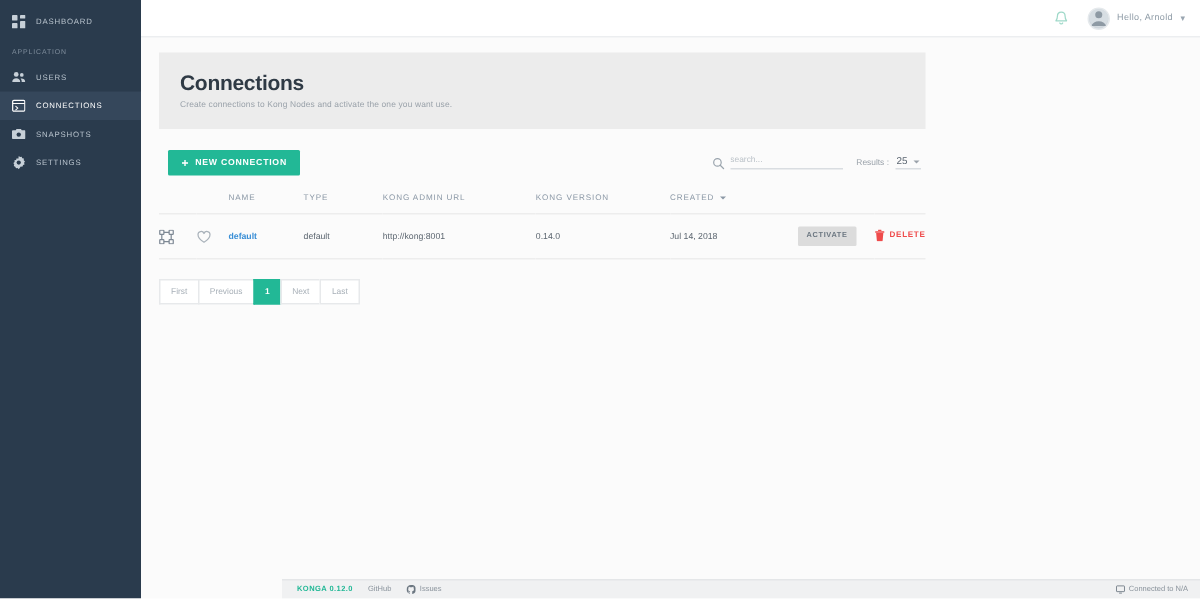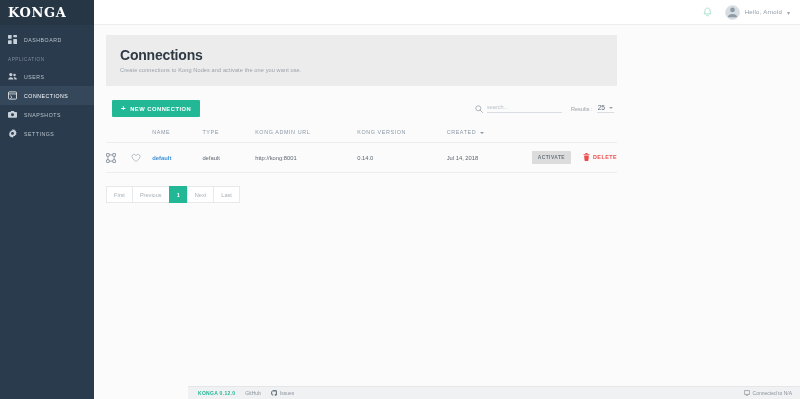--- a/index.html
+++ b/index.html
@@ -276,23 +276,20 @@
   .conn-ico { width: 6px; height: 6px; display: block; }
   .f-conn { font-size: 5px; color: #8a939c; }
 </style>
 </head>
 <body>
 
 <div class="app">
 
   <aside class="sidebar">
 
-    <div class="brand">
-      <span class="brand-text">KONGA</span>
-    </div>
 
     <nav class="nav">
 
       <div class="nav-item">
         <span class="nav-ico">
           <svg viewBox="0 0 16 16" width="9" height="9" fill="#c7d0d8">
             <rect x="0" y="0" width="6.5" height="6.5" rx="1"></rect>
             <rect x="9.5" y="0" width="6.5" height="4.2" rx="1"></rect>
             <rect x="0" y="9.5" width="6.5" height="6.5" rx="1"></rect>
             <rect x="9.5" y="7" width="6.5" height="9" rx="1"></rect>

